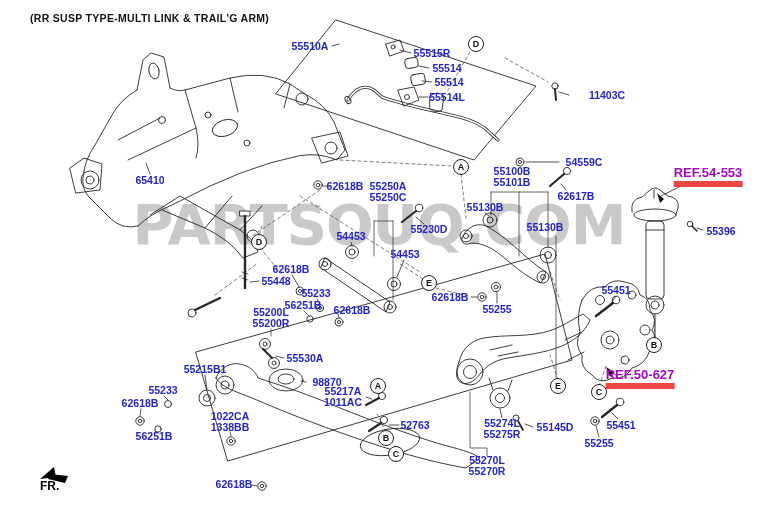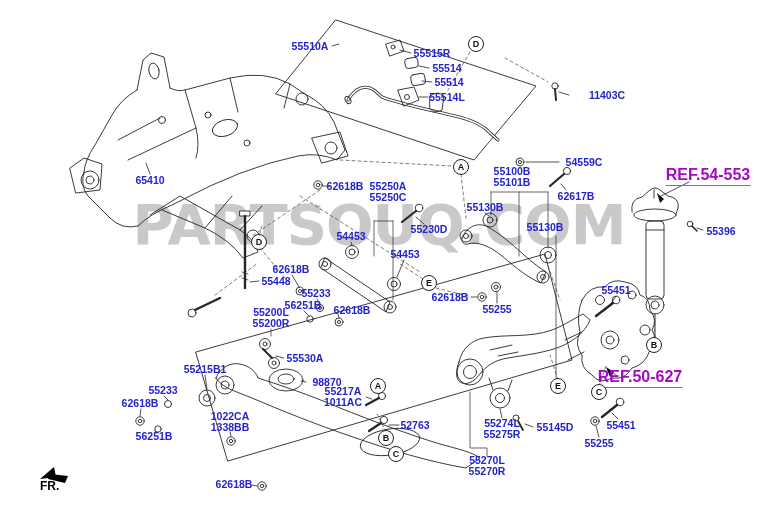--- a/index.html
+++ b/index.html
@@ -19,22 +19,22 @@
     font-size:10.5px;font-weight:600;letter-spacing:.3px;color:#111;white-space:nowrap;
   }
   #label-layer{position:absolute;left:0;top:0;width:758px;height:513px;z-index:3;}
   .plabel{
     position:absolute;transform:translate(-50%,-50%);
     color:var(--label-color,#2424cc);font-size:10.5px;font-weight:700;
     line-height:11px;text-align:center;white-space:pre-line;cursor:pointer;
   }
   .rlabel{
     position:absolute;transform:translate(-50%,-50%);
-    color:var(--ref-color,#a409c4);font-size:16px;font-weight:700;
-    border-bottom:1px solid #ef4444;padding-bottom:1px;white-space:nowrap;cursor:pointer;
+    color:var(--ref-color,#a409c4);font-size:13px;font-weight:700;
+    border-bottom:6px solid #ef4444;padding-bottom:1px;white-space:nowrap;cursor:pointer;
   }
   .callout{
     position:absolute;transform:translate(-50%,-50%);
     width:14px;height:14px;border:1px solid #222;border-radius:50%;background:#fff;
     font-size:9px;font-weight:700;color:#111;text-align:center;line-height:14px;
   }
   #fr-indicator{position:absolute;left:38px;top:465px;z-index:3;width:60px;height:34px;}
   #fr-indicator .fr-text{
     position:absolute;left:2px;top:14px;font-size:12px;font-weight:700;color:#000;
   }
@@ -291,20 +291,21 @@
         <line x1="654" y1="338" x2="655" y2="320"></line>
         <line x1="558" y1="380" x2="550" y2="355"></line>
         <line x1="599" y1="386" x2="606" y2="366"></line>
         <line x1="386" y1="432" x2="377" y2="414"></line>
         <line x1="396" y1="448" x2="384" y2="432"></line>
         <line x1="320" y1="190" x2="252" y2="236"></line>
       </g>
     </g>
   </svg>
 
+  <div id="title">(RR SUSP TYPE-MULTI LINK &amp; TRAIL'G ARM)</div>
 
   <div id="label-layer">
       <div class="plabel" style="left: 310px; top: 46px;">55510A</div>
       <div class="plabel" style="left: 432px; top: 53px;">55515R</div>
       <div class="plabel" style="left: 447px; top: 68px;">55514</div>
       <div class="plabel" style="left: 449px; top: 82px;">55514</div>
       <div class="plabel" style="left: 447px; top: 97px;">55514L</div>
       <div class="plabel" style="left: 591px; top: 95px; margin-left: 16px;">11403C</div>
       <div class="plabel" style="left: 150px; top: 180px;">65410</div>
       <div class="plabel" style="left: 345px; top: 186px;">62618B</div>

